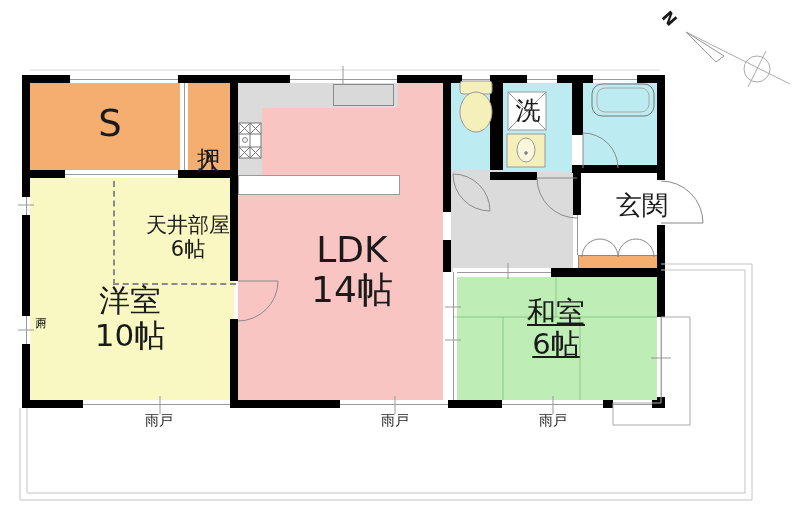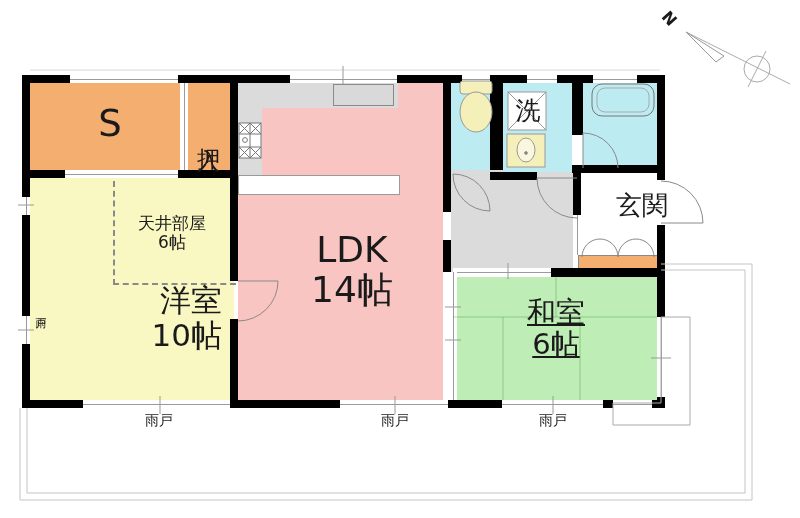--- a/index.html
+++ b/index.html
@@ -167,26 +167,26 @@
       <path d="M686,32 L790,84" stroke="#aaa"></path>
       <polygon points="686,32 724,56 716,62" fill="#fff" stroke="#999"></polygon>
       <circle cx="757" cy="69" r="13" stroke="#aaa"></circle>
       <path d="M766,51 L748,87" stroke="#aaa"></path>
     </g>
   </svg>
 
   <div class="lbl" style="left:80px;top:103px;width:60px;font-size:37px;">S</div>
   <div class="lbl vert" style="left:195px;top:97px;width:26px;height:66px;font-size:23px;">押入</div>
 
-  <div class="lbl" style="left:110px;top:214px;width:124px;font-size:17px;">
+  <div class="lbl" style="left:126px;top:214px;width:124px;font-size:21px;">
     <span>天井部屋</span><br>
     <span>6帖</span>
   </div>
 
-  <div class="lbl" style="left:38px;top:283px;width:184px;font-size:31px;text-align:right;">
+  <div class="lbl" style="left:38px;top:283px;width:184px;font-size:31px;">
     <span>洋室</span><br>
     <span>10帖</span>
   </div>
 
   <div class="lbl" style="left:262px;top:230px;width:180px;font-size:36px;">
     <span>LDK</span><br>
     <span>14帖</span>
   </div>
 
   <div class="lbl" style="left:466px;top:296px;width:180px;font-size:29px;text-decoration:underline;">

